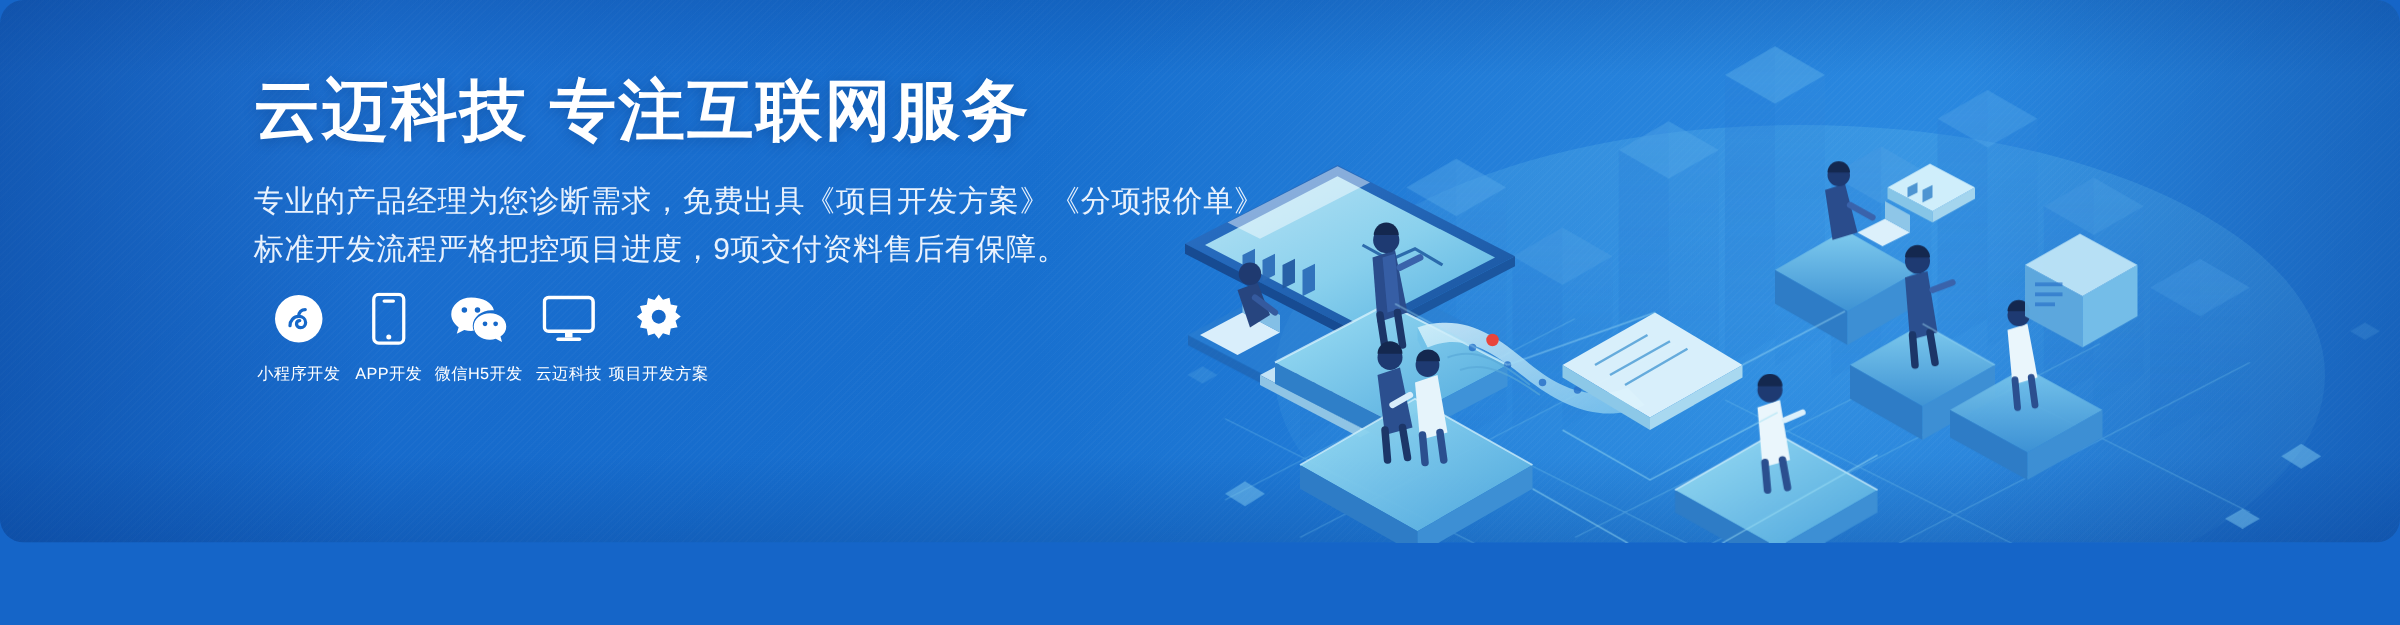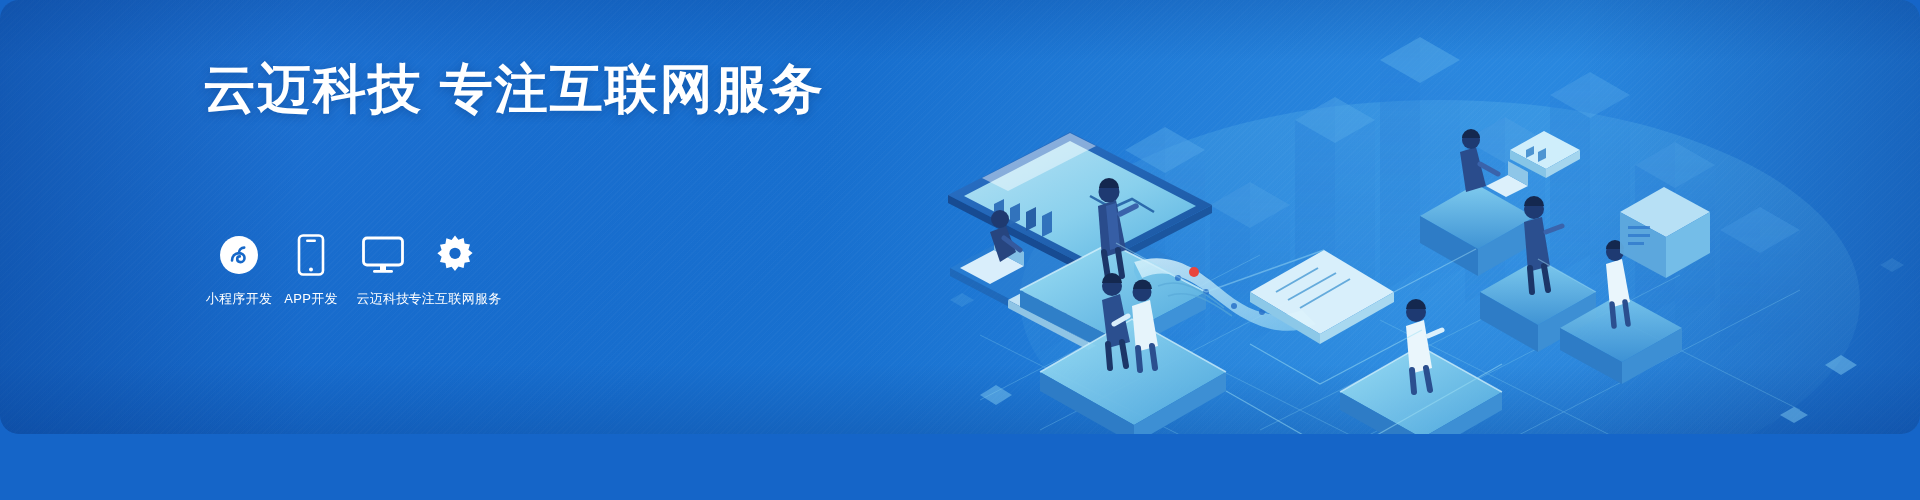--- a/index.html
+++ b/index.html
@@ -375,20 +375,24 @@
       <g stroke="#9fe0f4" stroke-width="1.2" fill="none" opacity="0.5">
         <path d="M330,344 L400,384 L502,330"></path>
         <path d="M306,391 L420,456 L582,364"></path>
       </g>
 
     </svg>
   </div>
 
   <div class="copy">
     <div class="title">云迈科技 专注互联网服务</div>
+    <div class="sub">
+      <div class="sub-line">专业的产品经理为您诊断需求，免费出具《项目开发方案》《分项报价单》</div>
+      <div class="sub-line">标准开发流程严格把控项目进度，9项交付资料售后有保障。</div>
+    </div>
   </div>
 
   <div class="services">
 
     <div class="svc">
       <div class="svc-ico">
         <svg width="40" height="40" viewBox="0 0 40 40" xmlns="http://www.w3.org/2000/svg">
           <circle cx="20" cy="20" r="19" fill="#ffffff"></circle>
           <path d="M13 25.5c0-4.2 3.1-7.4 6.9-7.4 3.3 0 5.6 2.1 5.6 4.8 0 2.4-1.8 4.2-4 4.2-1.9 0-3.3-1.3-3.3-3 0-1.5 1.1-2.7 2.6-2.7" stroke="#1668c9" stroke-width="2.6" fill="none" stroke-linecap="round"></path>
           <path d="M19.9 18.1c0-3.1 2.3-5.5 5.3-5.5" stroke="#1668c9" stroke-width="2.6" fill="none" stroke-linecap="round"></path>
@@ -401,37 +405,50 @@
       <div class="svc-ico">
         <svg width="28" height="42" viewBox="0 0 28 42" fill="none" xmlns="http://www.w3.org/2000/svg">
           <rect x="2" y="1.5" width="24" height="39" rx="4" stroke="#ffffff" stroke-width="2.6"></rect>
           <rect x="9" y="5.5" width="10" height="2.6" rx="1.3" fill="#ffffff"></rect>
           <circle cx="14" cy="35.5" r="2" fill="#ffffff"></circle>
         </svg>
       </div>
       <div class="svc-label">APP开发</div>
     </div>
 
+    <div class="svc">
+      <div class="svc-ico">
+        <svg width="48" height="40" viewBox="0 0 48 40" xmlns="http://www.w3.org/2000/svg">
+          <path d="M18 3C9.2 3 2 9 2 16.4c0 4.2 2.3 7.9 5.9 10.3L6.4 32l6-3.1c1.8.5 3.7.8 5.6.8.7 0 1.3 0 2-.1-.5-1.2-.8-2.5-.8-3.9 0-7 6.8-12.6 15.2-12.6.6 0 1.1 0 1.7.1C35.1 7.3 27.4 3 18 3z" fill="#ffffff"></path>
+          <circle cx="12.5" cy="13" r="2.2" fill="#1668c9"></circle>
+          <circle cx="23" cy="13" r="2.2" fill="#1668c9"></circle>
+          <path d="M46 26.1C46 20.2 40.2 15.5 33 15.5S20 20.2 20 26.1c0 5.9 5.8 10.6 13 10.6 1.6 0 3.2-.2 4.6-.7l5 2.5-1.2-4.3c2.9-1.9 4.6-4.9 4.6-8.1z" fill="#ffffff"></path>
+          <circle cx="29" cy="24" r="1.9" fill="#1668c9"></circle>
+          <circle cx="37.5" cy="24" r="1.9" fill="#1668c9"></circle>
+        </svg>
+      </div>
+      <div class="svc-label">微信H5开发</div>
+    </div>
 
     <div class="svc">
       <div class="svc-ico">
         <svg width="42" height="38" viewBox="0 0 42 38" xmlns="http://www.w3.org/2000/svg">
           <rect x="1.5" y="2" width="39" height="27" rx="3.5" stroke="#ffffff" stroke-width="2.8" fill="none"></rect>
           <rect x="18" y="29" width="6" height="5" fill="#ffffff"></rect>
           <rect x="11" y="34" width="20" height="2.8" rx="1.4" fill="#ffffff"></rect>
         </svg>
       </div>
       <div class="svc-label">云迈科技</div>
     </div>
 
     <div class="svc">
       <div class="svc-ico">
         <svg width="40" height="40" viewBox="0 0 40 40" xmlns="http://www.w3.org/2000/svg">
           <path d="M20 0.5l3.4 4.2 5.2-1.6 1 5.4 5.4 1-1.6 5.2 4.2 3.4-4.2 3.4 1.6 5.2-5.4 1-1 5.4-5.2-1.6L20 35.9l-3.4-4.2-5.2 1.6-1-5.4-5.4-1 1.6-5.2L2.4 18.3l4.2-3.4-1.6-5.2 5.4-1 1-5.4 5.2 1.6L20 0.5z" fill="#ffffff"></path>
           <circle cx="20" cy="18.3" r="5.6" fill="#1668c9"></circle>
         </svg>
       </div>
-      <div class="svc-label">专注互联网服务</div>
+      <div class="svc-label">项目开发方案</div>
     </div>
 
   </div>
 
 </div>
 
 </body></html>

